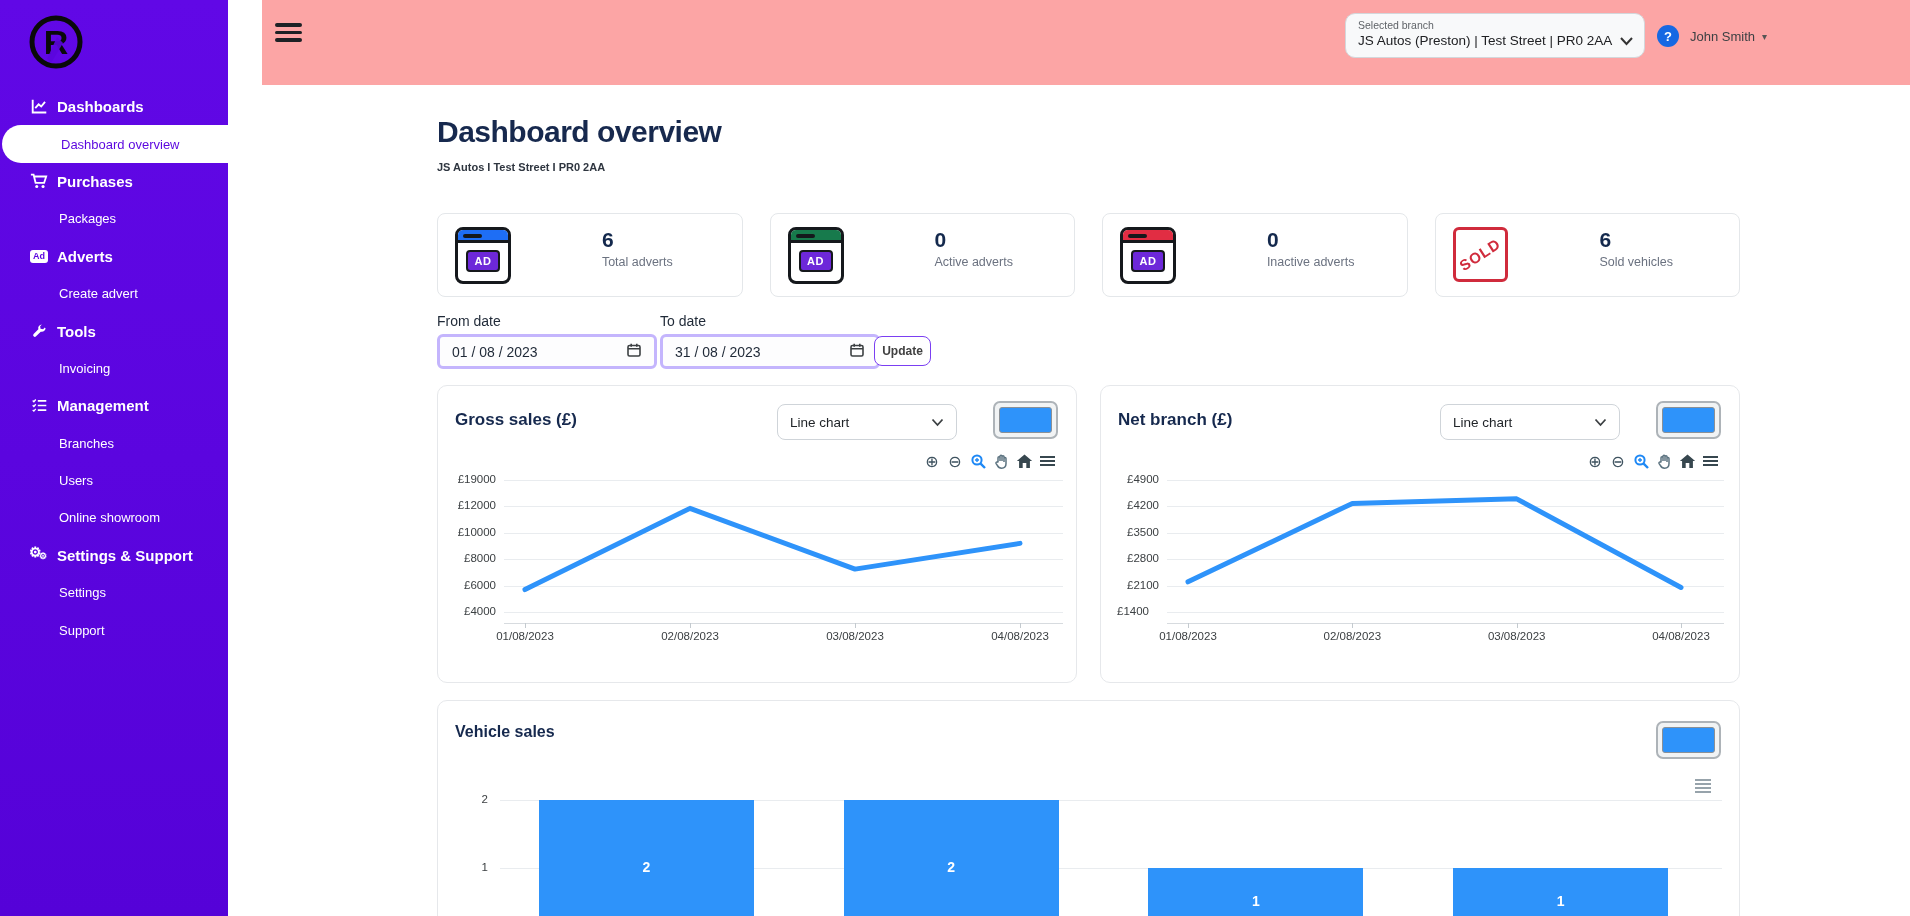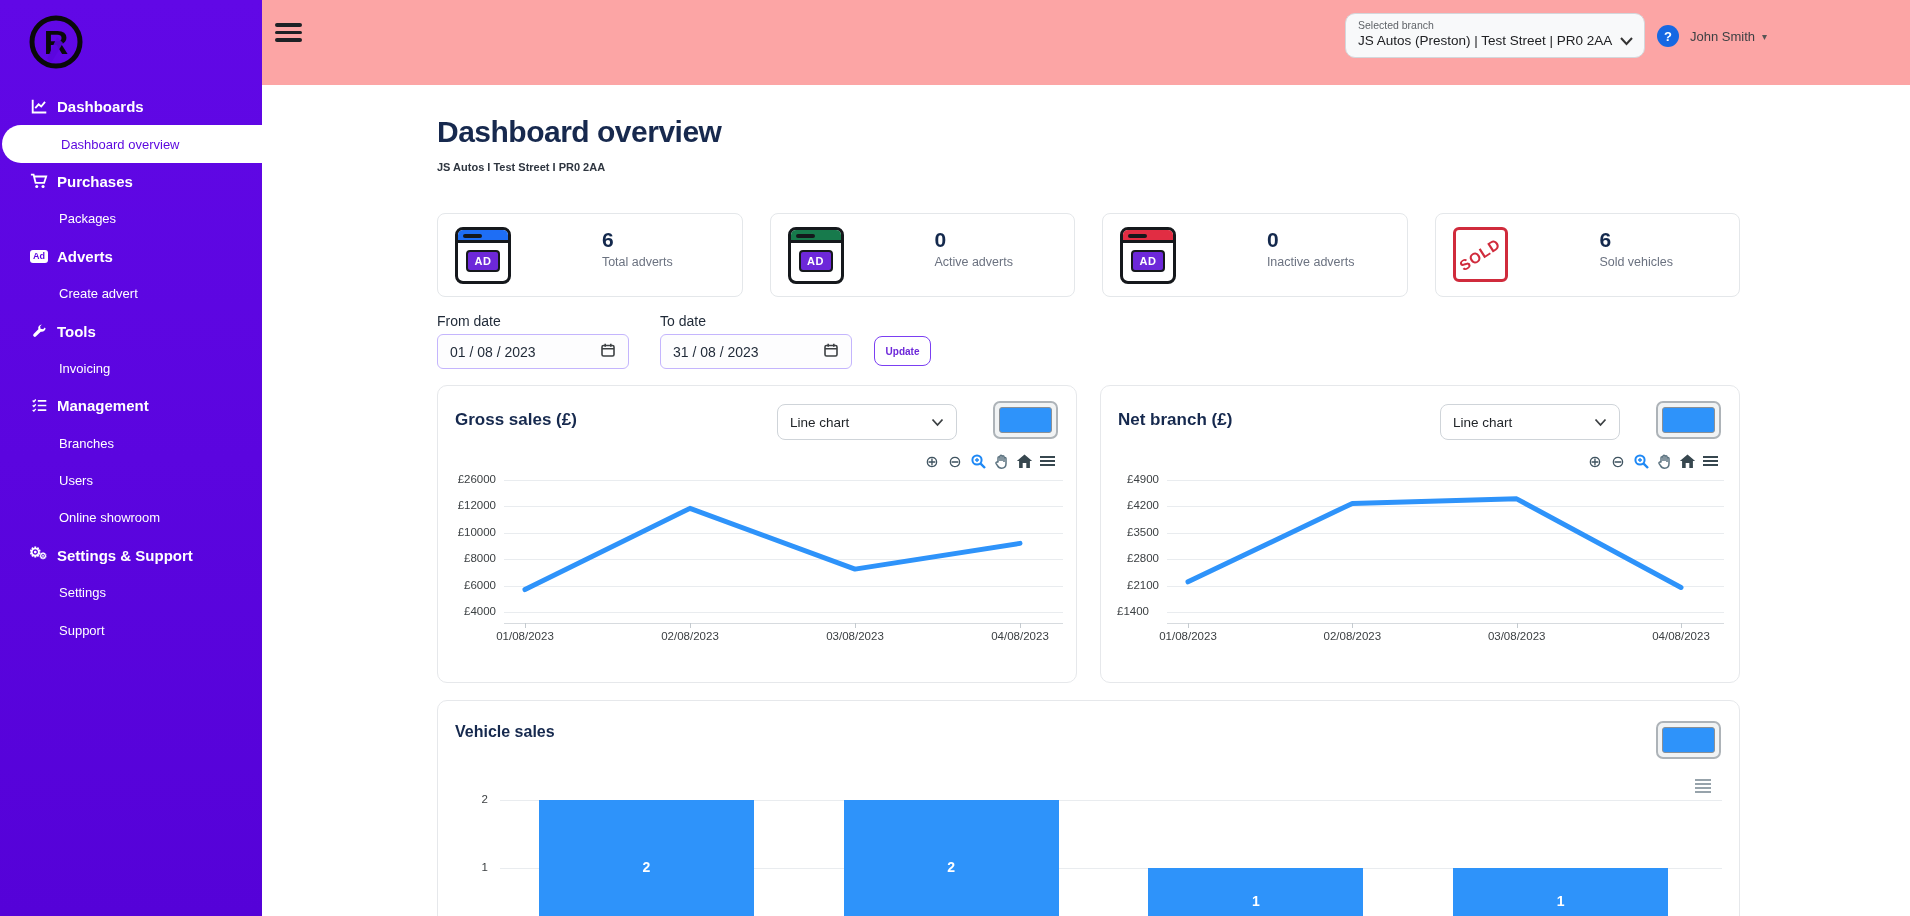--- a/index.html
+++ b/index.html
@@ -1,21 +1,21 @@
 <!DOCTYPE html>
 <html><head>
 <meta charset="utf-8">
 <style>
   * { margin:0; padding:0; box-sizing:border-box; }
   html,body { width:1910px; height:916px; overflow:hidden; background:#fff;
     font-family:"Liberation Sans", sans-serif; }
   .app { position:relative; width:1910px; height:916px; background:#fff; }
 
   
-  .sidebar { position:absolute; left:0; top:0; width:262px; height:916px;
+  .sidebar { position:absolute; left:0; top:0; width:228px; height:916px;
     background:linear-gradient(180deg,#6108e6,#5502d8); z-index:5; }
   .logo-wrap { position:absolute; left:27px; top:13px; width:58px; height:58px; }
   .nav { position:absolute; top:88px; left:0; right:0; }
   .nav-row { height:37.4px; display:flex; align-items:center; }
   .nav-header { padding-left:30px; gap:9px; color:#fff; font-weight:700; font-size:15px; }
   .nav-header .nicon { width:18px; height:18px; display:flex; align-items:center; justify-content:center; flex:0 0 18px; }
   .nav-item { padding-left:59px; color:#fff; font-size:13px; cursor:pointer; }
   .nav-item.active { background:#fff; color:#5b06df; font-weight:500;
     border-radius:24px 0 0 24px; margin-left:2px; }
   .ad-mini { background:#fff; color:#5b06df; font-size:9px; font-weight:800;
@@ -62,25 +62,25 @@
     display:flex; align-items:center; justify-content:center; }
   .sold-stamp { width:55px; height:55px; border:3px solid #d02b3c; border-radius:6px; background:#fff;
     display:flex; align-items:center; justify-content:center; }
   .sold-stamp span { color:#d02b3c; font-weight:800; font-size:15px; letter-spacing:1px; transform:rotate(-33deg); }
 
   
   .filters { position:absolute; left:175px; top:228px; width:700px; height:60px; }
   .date-group { position:absolute; top:0; }
   .g-from { left:0; } .g-to { left:223px; }
   .date-label { font-size:14px; font-weight:500; color:#1f2937; }
-  .date-input { margin-top:5px; width:192px; height:35px; background:#fdfdfe; border:1px solid #c4b5fd;
+  .date-input { margin-top:5px; width:220px; height:35px; background:#fdfdfe; border:3px solid #c4b5fd;
     border-radius:6px; display:flex; align-items:center; padding:0 12px; font-size:14px; color:#1f2937; cursor:text; }
   .date-input .cal { margin-left:auto; }
   .update-btn { position:absolute; left:437px; top:23px; width:57px; height:30px; background:#fff;
-    border:1.5px solid #7b3ff2; color:#6d28d9; font-size:10px; font-weight:600;
+    border:1.5px solid #7b3ff2; color:#404040; font-size:12px; font-weight:600;
     border-radius:8px; display:flex; align-items:center; justify-content:center; cursor:pointer; }
 
   
   .charts-row { position:absolute; left:175px; top:300px; right:170px; height:298px; display:flex; gap:23px; }
   .chart-card { flex:1; position:relative; background:#fff; border:1px solid #e6e8eb; border-radius:10px; overflow:hidden; }
   .chart-title { position:absolute; left:17px; top:24px; font-size:17px; font-weight:600; color:#16294e; }
   .chart-select { position:absolute; left:339px; top:18px; width:180px; height:36px; background:#fff;
     border:1px solid #cfd4d9; border-radius:8px; display:flex; align-items:center;
     padding:0 12px; font-size:13.5px; color:#212529; cursor:pointer; }
   .chart-select svg { margin-left:auto; }
@@ -303,21 +303,21 @@
             <div class="tick-label ylab" style="left: 6px; top: 219px;">£4000</div>
             <div class="gridline" style="left: 66px; top: 199.6px; width: 559px;"></div>
             <div class="tick-label ylab" style="left: 6px; top: 192.6px;">£6000</div>
             <div class="gridline" style="left: 66px; top: 173.2px; width: 559px;"></div>
             <div class="tick-label ylab" style="left: 6px; top: 166.2px;">£8000</div>
             <div class="gridline" style="left: 66px; top: 146.8px; width: 559px;"></div>
             <div class="tick-label ylab" style="left: 6px; top: 139.8px;">£10000</div>
             <div class="gridline" style="left: 66px; top: 120.4px; width: 559px;"></div>
             <div class="tick-label ylab" style="left: 6px; top: 113.4px;">£12000</div>
             <div class="gridline" style="left: 66px; top: 94px; width: 559px;"></div>
-            <div class="tick-label ylab" style="left: 6px; top: 87px;">£26000</div>
+            <div class="tick-label ylab" style="left: 6px; top: 87px;">£19000</div>
             <div class="axisline" style="left: 66px; top: 237px; width: 559px;"></div>
             <div class="tick-label xlab" style="left: 42px; top: 244px;">01/08/2023</div>
             <div class="xtick" style="left: 87px; top: 237px;"></div>
             <div class="tick-label xlab" style="left: 207px; top: 244px;">02/08/2023</div>
             <div class="xtick" style="left: 252px; top: 237px;"></div>
             <div class="tick-label xlab" style="left: 372px; top: 244px;">03/08/2023</div>
             <div class="xtick" style="left: 417px; top: 237px;"></div>
             <div class="tick-label xlab" style="left: 537px; top: 244px;">04/08/2023</div>
             <div class="xtick" style="left: 582px; top: 237px;"></div>
             <svg class="line-svg" width="638" height="296">

